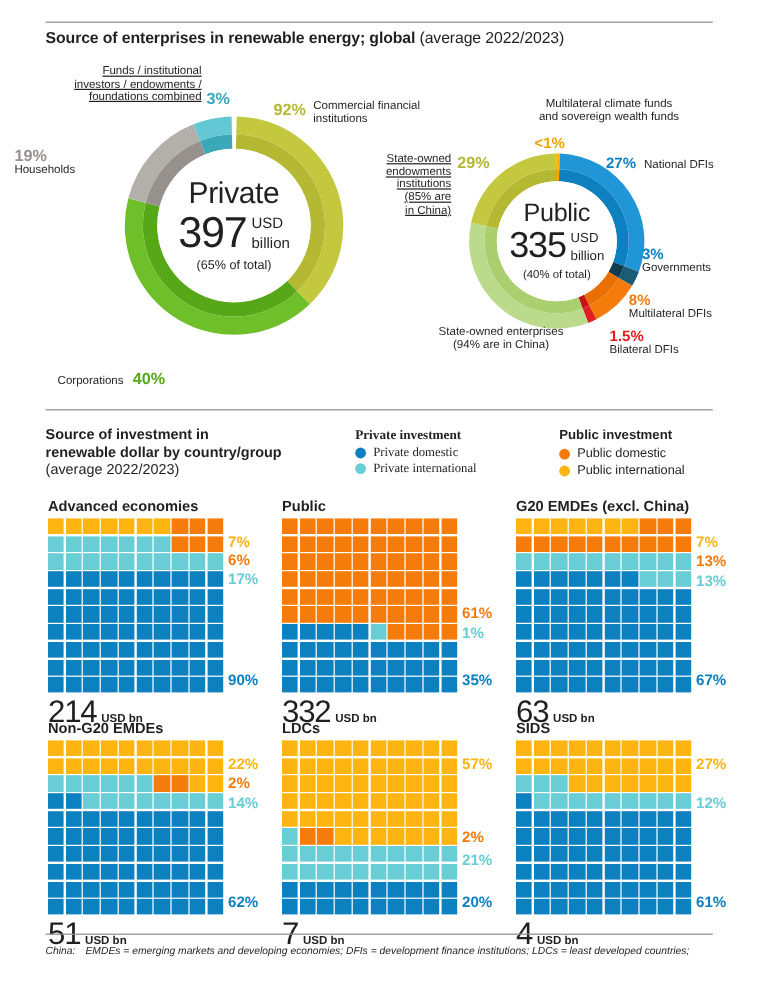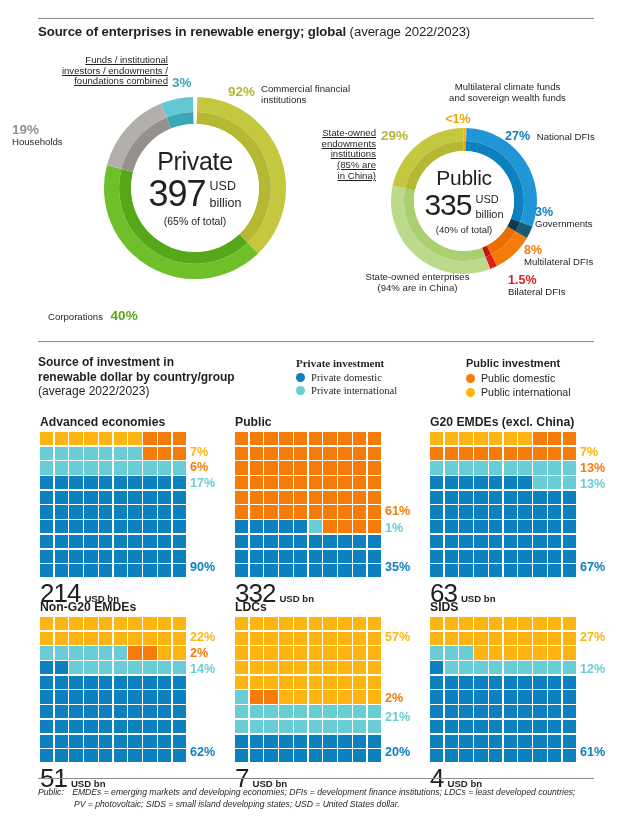--- a/index.html
+++ b/index.html
@@ -932,16 +932,15 @@
       </div>
       <div class="wtotal">
         <span class="wnum">4</span>
         <span class="wunit">USD bn</span>
       </div>
     </div>
   </div>
 
 <div class="rule" id="rule-bot"></div>
 <div id="notes">
-  <span class="nh">Public:</span>
+  <span class="nh">China:</span>
   <span class="nb">EMDEs = emerging markets and developing economies; DFIs = development finance institutions; LDCs = least developed countries;</span><br>
-  <span style="display:inline-block;padding-left:36px;">PV = photovoltaic; SIDS = small island developing states; USD = United States dollar.</span>
 </div>
 
 </body></html>

